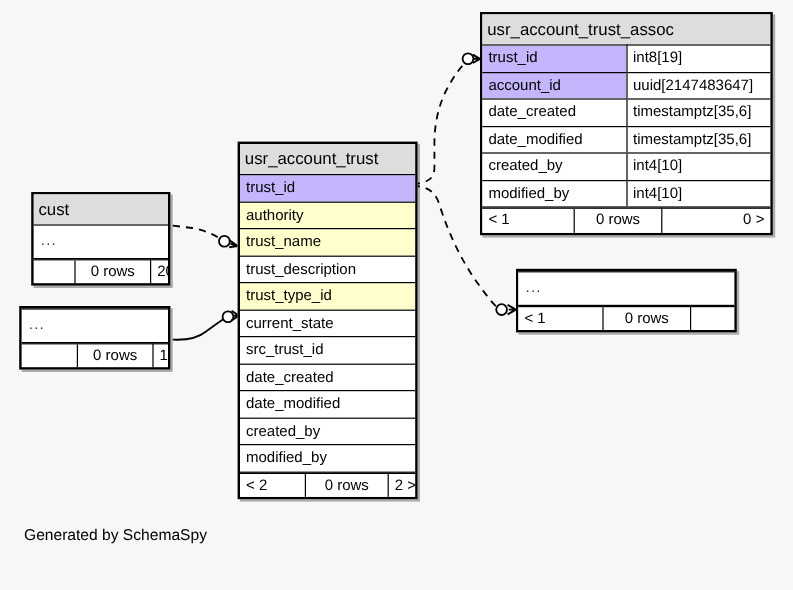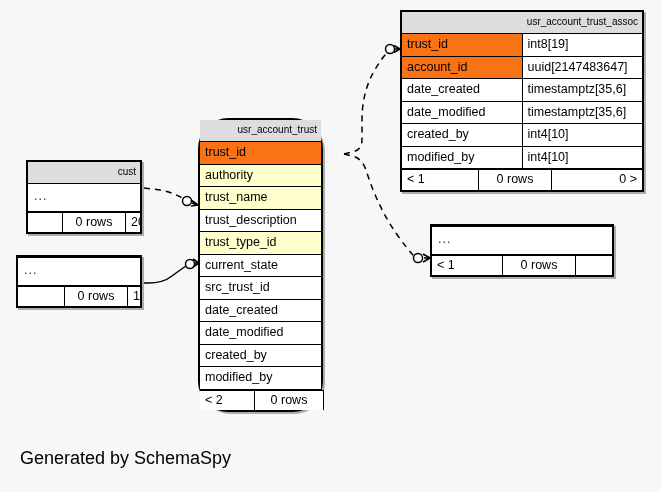--- a/index.html
+++ b/index.html
@@ -49,28 +49,28 @@
     line-height: 1;
     padding: 4px 5px 5px 5px;
     color: #000000;
     white-space: nowrap;
     overflow: hidden;
     text-align: left;
     background: #ffffff;
   }
   .node .title-cell {
     background: #dddddd;
-    text-align: right;
-    font-size: 10px;
+    text-align: left;
+    font-size: 14px;
     padding: 5px 4px 6px 4px;
     border-left: none;
     border-right: none;
     border-top: none;
   }
-  .node .row-pk    { background: #f97316; }
+  .node .row-pk    { background: #c4b5fd; }
   .node .row-idx   { background: #ffffcc; }
   .node .row-plain { background: #ffffff; }
   .node .col-type  { background: #ffffff; }
   .node .ellipsis {
     background: #ffffff;
     letter-spacing: 1px;
     color: #333333;
   }
   .node .foot td {
     font-size: 12.5px;
@@ -78,31 +78,31 @@
     padding: 3px 5px 4px 5px;
   }
   .foot .f-left   { text-align: left; }
   .foot .f-mid    { text-align: center; }
   .foot .f-right  { text-align: right; }
   .foot .f-empty  { }
   .node .no-side-border { border-left: none; border-right: none; }
 
   
   #node-usr_account_trust_assoc { left: 400px; top: 10px;  width: 244px; }
-  #node-usr_account_trust       { left: 198px; top: 118px; width: 125px; border-radius: 31px; }
+  #node-usr_account_trust       { left: 198px; top: 118px; width: 150px; }
   #node-cust                    { left: 26px;  top: 160px; width: 116px; }
   #node-usr_trust_type          { left: 16px;  top: 255px; width: 126px; }
   #node-usr_account_trust_history { left: 430px; top: 224px; width: 184px; }
 
   
   #credit {
     position: absolute;
     left: 20px;
-    top: 448px;
-    font-size: 18px;
+    top: 438px;
+    font-size: 13px;
     color: #000000;
   }
 </style>
 </head>
 <body>
 
 <div id="diagram">
 
   <svg id="edges" viewBox="0 0 661 492" width="661" height="492">
     <defs>

